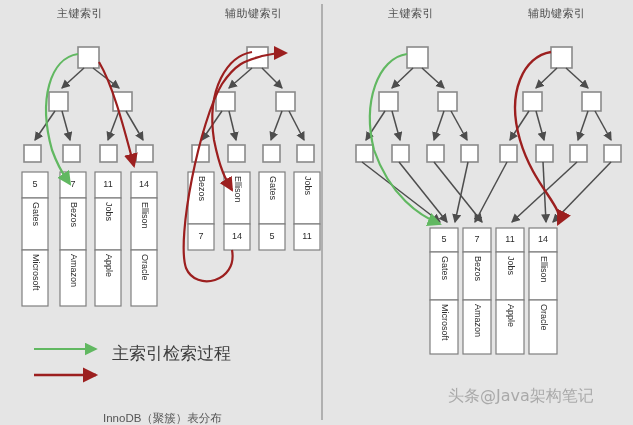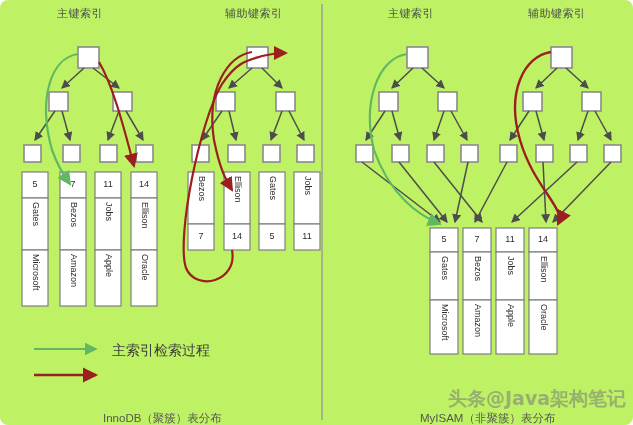--- a/index.html
+++ b/index.html
@@ -4,24 +4,23 @@
 <style>
   html, body {
     margin: 0;
     padding: 0;
     background: #ffffff;
   }
   #page {
     position: relative;
     width: 633px;
     height: 425px;
-    background: #bef264;
+    background: #e5e5e5;
     font-family: "Liberation Sans", "DejaVu Sans", sans-serif;
     overflow: hidden;
-    border-radius: 8px;
   }
   #diagram-svg {
     position: absolute;
     left: 0;
     top: 0;
     width: 633px;
     height: 425px;
   }
   .panel-heading {
     position: absolute;
@@ -36,39 +35,38 @@
     color: #2b2b2b;
     white-space: nowrap;
     text-align: center;
   }
   .cell-text.vert {
     writing-mode: vertical-rl;
     text-orientation: mixed;
   }
   .legend-label {
     position: absolute;
-    font-size: 14px;
+    font-size: 17px;
     color: #3c3c3c;
     white-space: nowrap;
   }
   .caption {
     position: absolute;
     font-size: 11.5px;
     color: #555555;
     white-space: nowrap;
     margin-top: 12px;
   }
   #watermark {
     position: absolute;
-    font-size: 19px;
+    font-size: 16px;
     color: rgba(120,120,120,0.55);
     white-space: nowrap;
     font-family: "DejaVu Sans", sans-serif;
     letter-spacing: 0px;
-    font-weight: bold;
   }
 </style>
 </head>
 <body>
 
 <div id="page">
 
   <svg id="diagram-svg" viewBox="0 0 633 425">
     <defs>
       <marker id="arr-dark" markerWidth="7" markerHeight="7" refX="5.2" refY="3" orient="auto">
@@ -269,17 +267,16 @@
   <div class="cell-text vert" style="left:440px; top:256px;">Gates</div>
   <div class="cell-text vert" style="left:473px; top:256px;">Bezos</div>
   <div class="cell-text vert" style="left:506px; top:256px;">Jobs</div>
   <div class="cell-text vert" style="left:539px; top:256px;">Ellison</div>
 
   <div class="cell-text vert" style="left:440px; top:304px;">Microsoft</div>
   <div class="cell-text vert" style="left:473px; top:304px;">Amazon</div>
   <div class="cell-text vert" style="left:506px; top:304px;">Apple</div>
   <div class="cell-text vert" style="left:539px; top:304px;">Oracle</div>
 
-  <div class="caption" style="left:420px; top:399px;">MyISAM（非聚簇）表分布</div>
 
   <div id="watermark" style="left:448px; top:386px;">头条@Java架构笔记</div>
 
 </div>
 
 </body></html>

